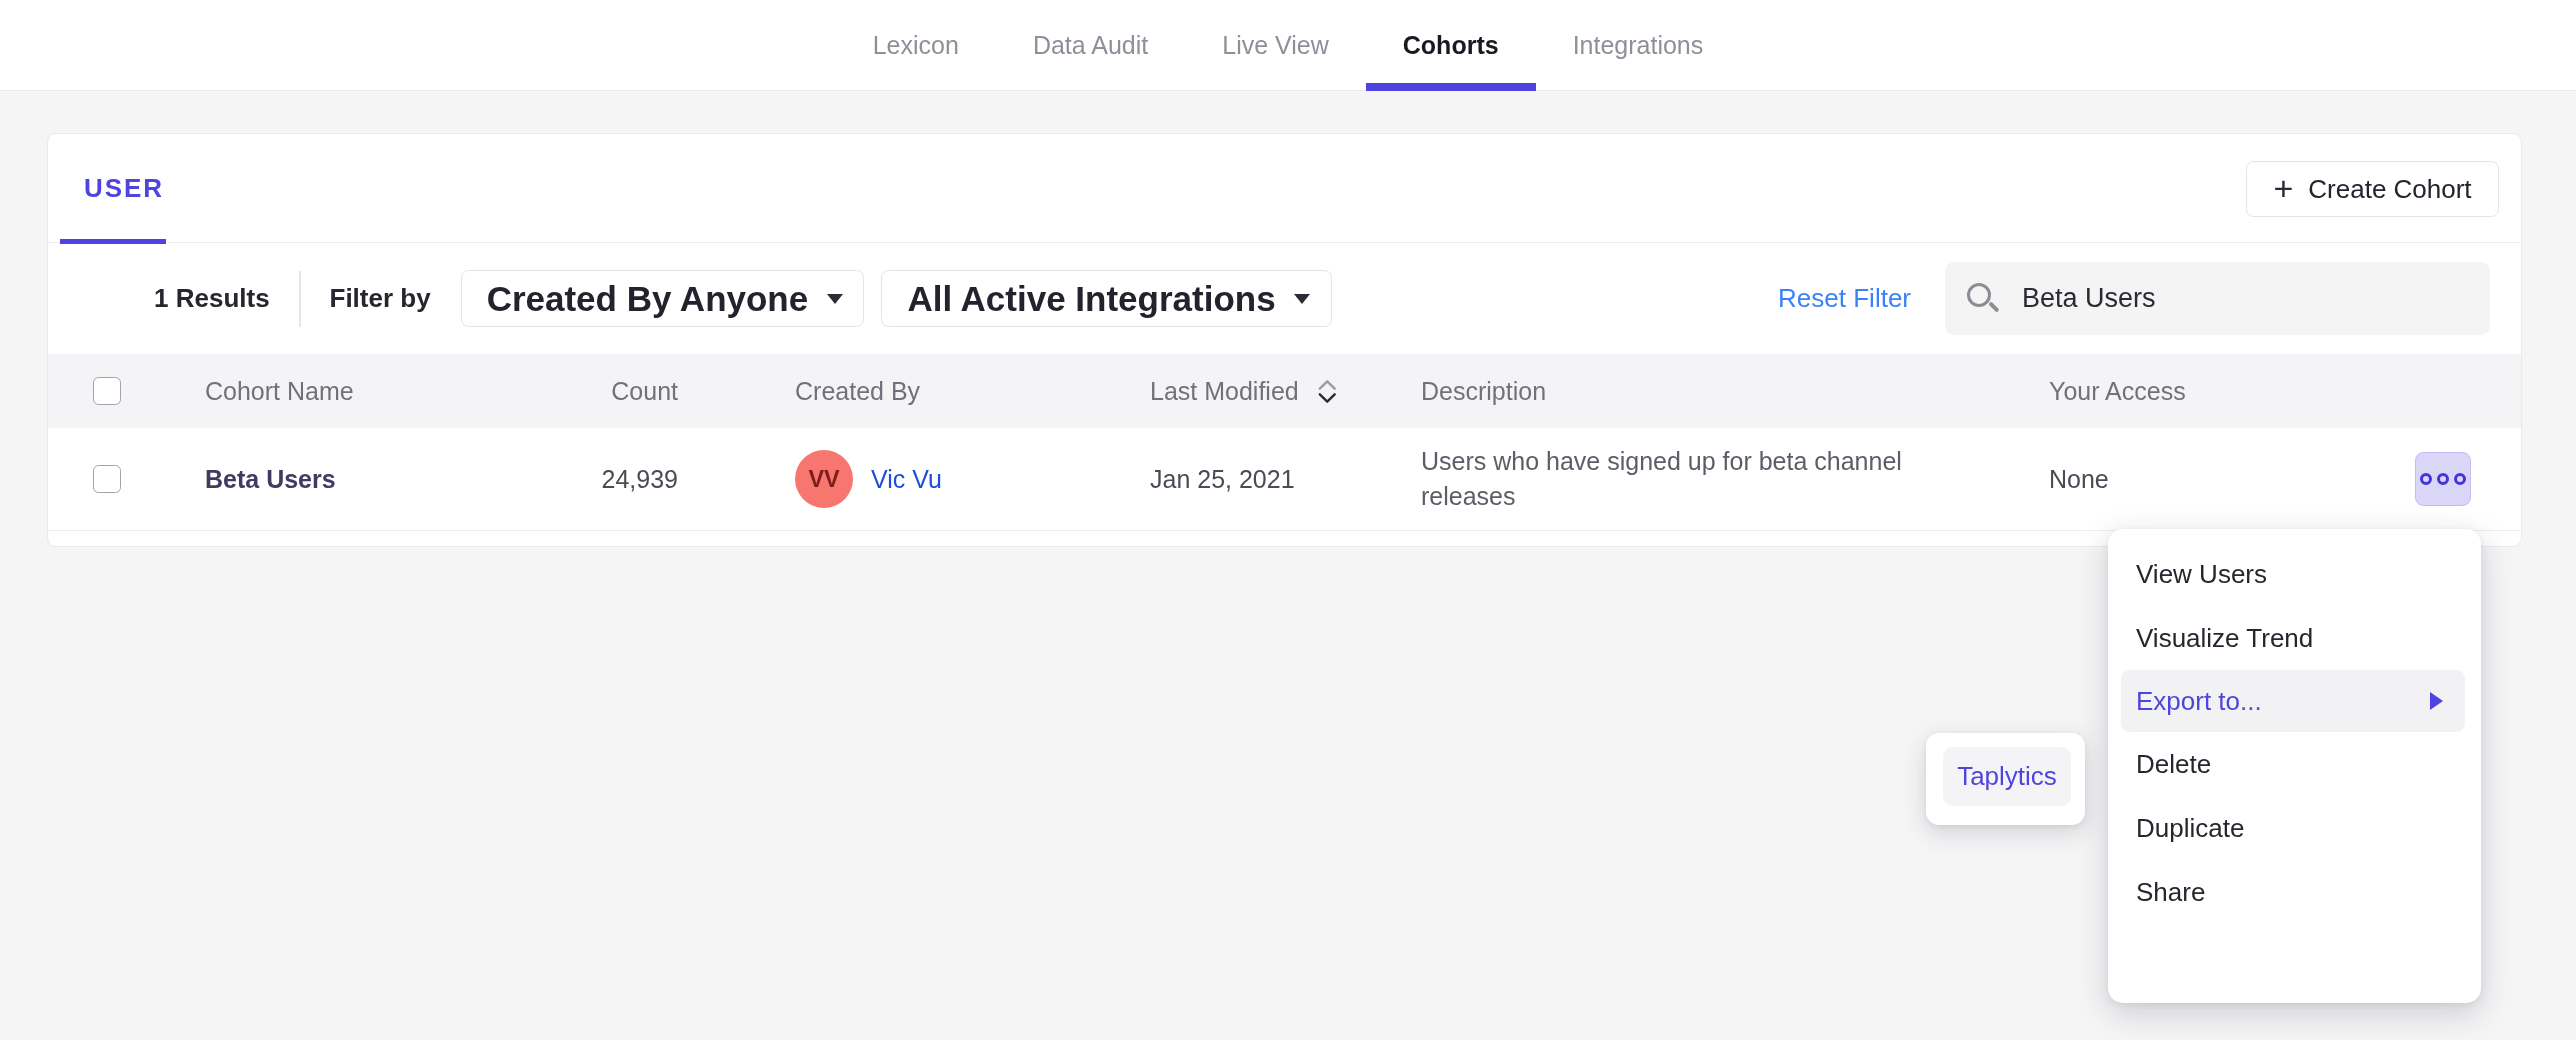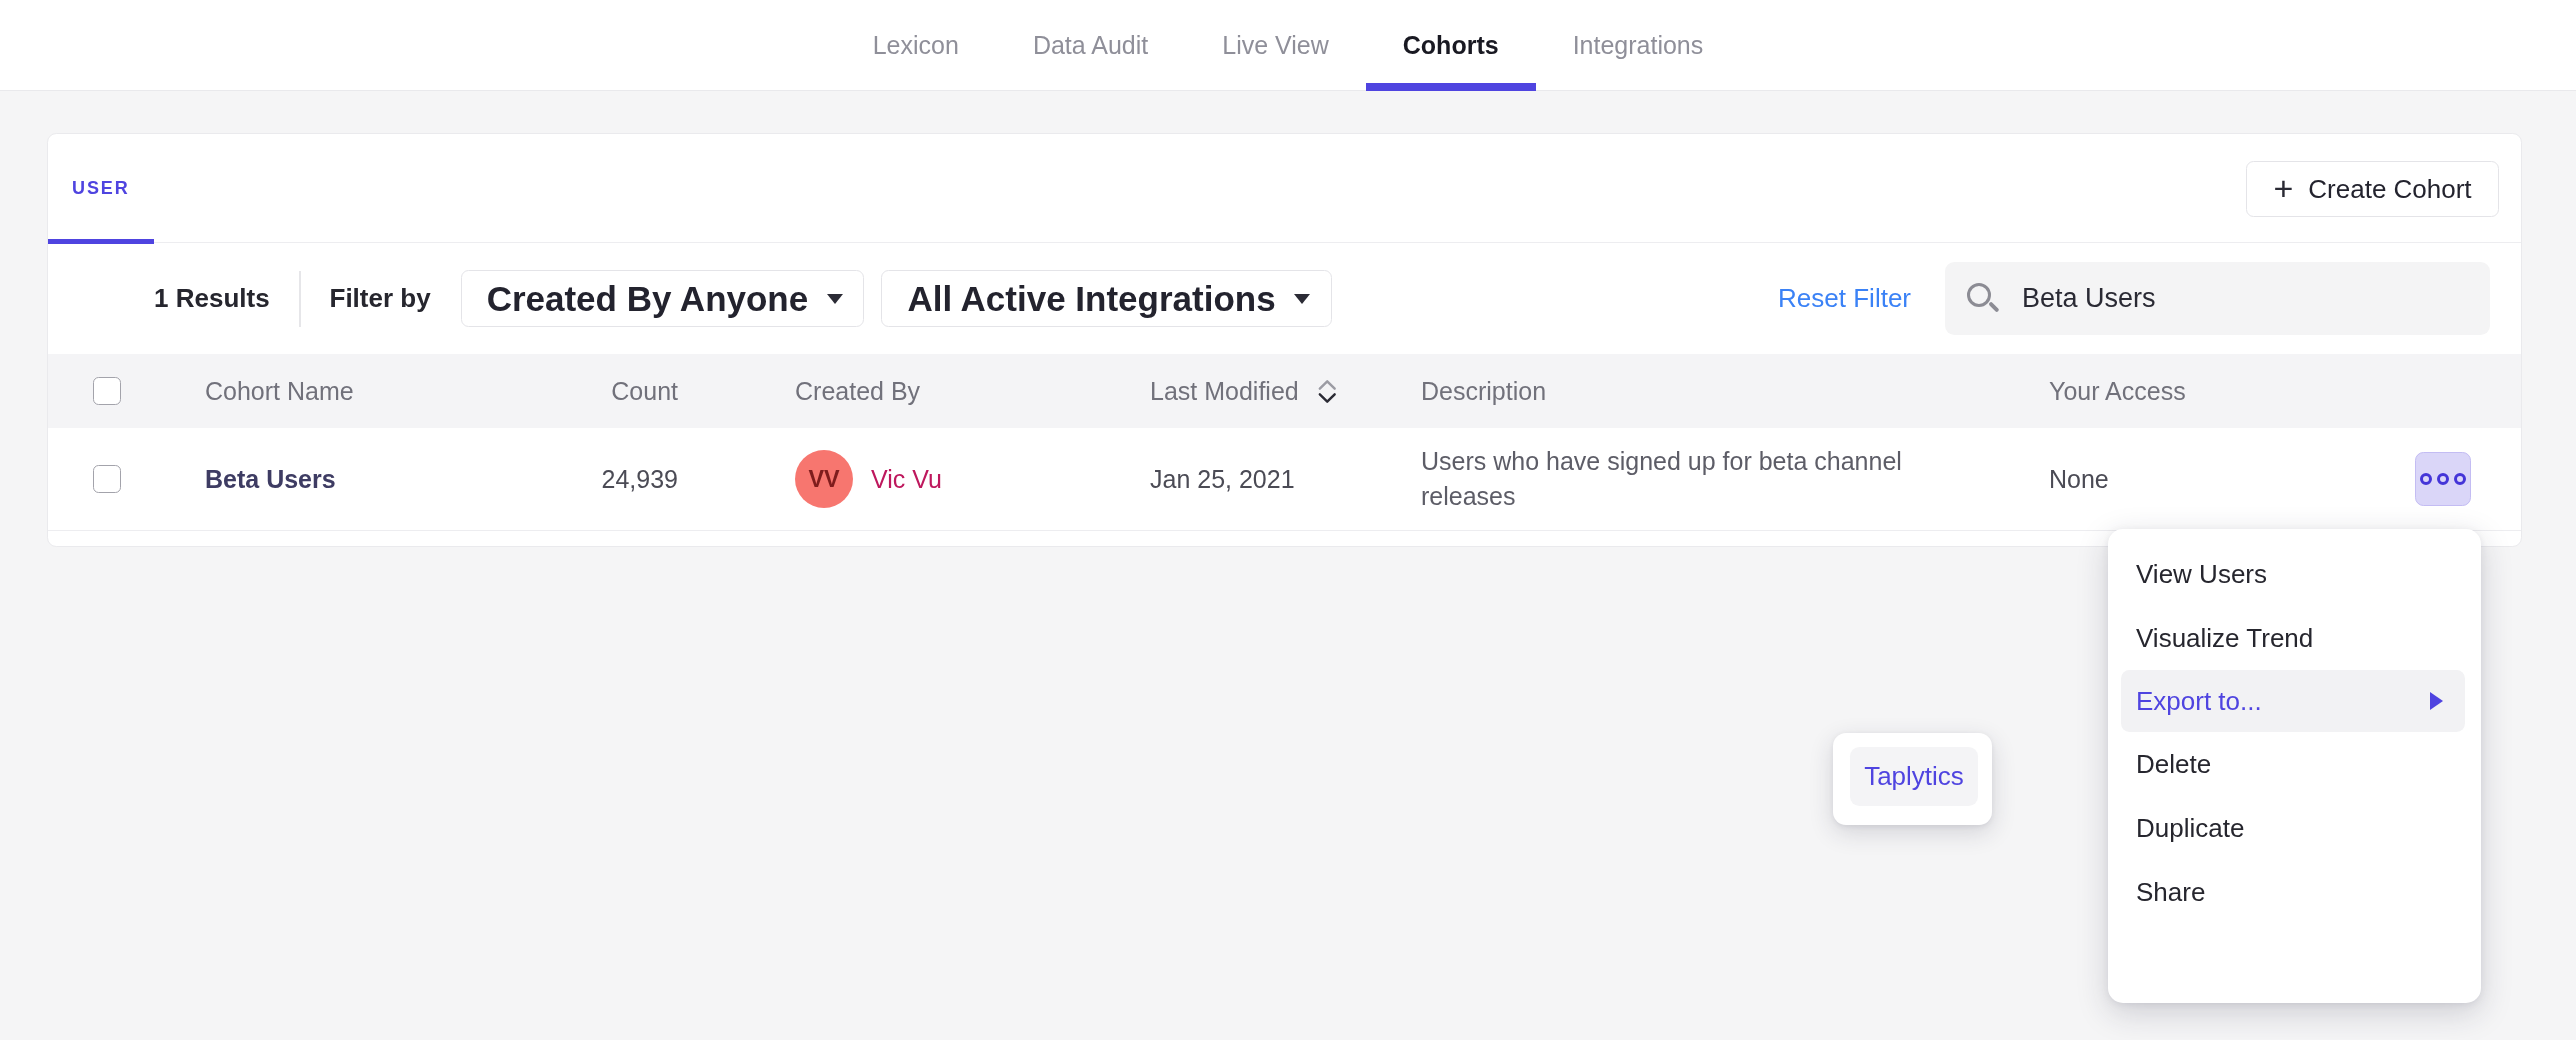--- a/index.html
+++ b/index.html
@@ -32,23 +32,23 @@
 
   
   .card {
     position:absolute; left:47px; top:133px; width:2475px; height:414px;
     background:#ffffff; border:0.9px solid #eaeaed; border-radius:9.3px;
   }
 
   
   .panel-tabs { position:relative; height:109px; border-bottom:1.9px solid #ededf0; }
   .user-tab {
-    position:absolute; left:0; top:0; height:100%; width:106px;
+    position:absolute; left:12px; top:0; height:100%; width:106px;
     padding-left:24px; display:flex; align-items:center;
-    font-size:18px; font-weight:bold; letter-spacing:1.9px; color:#4f44e0;
+    font-size:26px; font-weight:bold; letter-spacing:1.9px; color:#4f44e0;
     cursor:pointer;
   }
   .user-tab::after {
     content:""; position:absolute; left:0; bottom:-1.9px; width:106px; height:4.7px;
     background:#4f44e0;
   }
   .create-btn {
     position:absolute; right:22.4px; top:27px; height:56px;
     display:flex; align-items:center; gap:15px; padding:0 26px;
     background:#fff; border:1.9px solid #e4e4e8; border-radius:7.5px;
@@ -119,21 +119,21 @@
     border-radius:5.6px; cursor:pointer; display:block;
   }
   .sort-wrap { display:flex; align-items:center; gap:18px; cursor:pointer; }
   .row-name { font-weight:bold; color:#3e3c63; cursor:pointer; }
   .creator-wrap { display:flex; align-items:center; gap:18px; }
   .avatar {
     width:58px; height:58px; border-radius:50%; background:#f7766f;
     color:#7f1d1d; font-size:23.4px; font-weight:bold;
     display:flex; align-items:center; justify-content:center;
   }
-  .creator-name { color:#be185d; }
+  .creator-name { color:#1d4ed8; }
   .desc-text { white-space:normal; width:504px; line-height:35px; color:#5d5d67; }
   .more-btn {
     width:56px; height:54px; background:#dad6f8; border:1.9px solid #c3bcf3;
     border-radius:8.4px; display:flex; align-items:center; justify-content:center;
     gap:4.7px; cursor:pointer;
   }
   .ring { width:12px; height:12px; border:3.7px solid #4435d8; border-radius:50%; }
 
   
   .context-menu {
@@ -151,21 +151,21 @@
     background:#f2f2f4; border-radius:8.4px; color:#4f44e0;
     justify-content:space-between;
   }
   .submenu-arrow {
     width:0; height:0; border-top:9.3px solid transparent; border-bottom:9.3px solid transparent;
     border-left:13px solid #4f44e0;
   }
 
   
   .submenu {
-    position:absolute; left:1833px; top:733px; width:159px; height:92px;
+    position:absolute; left:1926px; top:733px; width:159px; height:92px;
     background:#fff; border-radius:13px; padding:14px 14px 18.7px 17px;
     box-shadow:0 7.5px 24px rgba(35,35,60,0.16), 0 1.9px 5.6px rgba(35,35,60,0.08);
   }
   .submenu-item {
     width:100%; height:100%; background:#f4f4f6; border-radius:9.3px;
     display:flex; align-items:center; justify-content:center;
     font-size:26px; color:#4f44e0; cursor:pointer; white-space:nowrap;
   }
 </style>
 </head>

